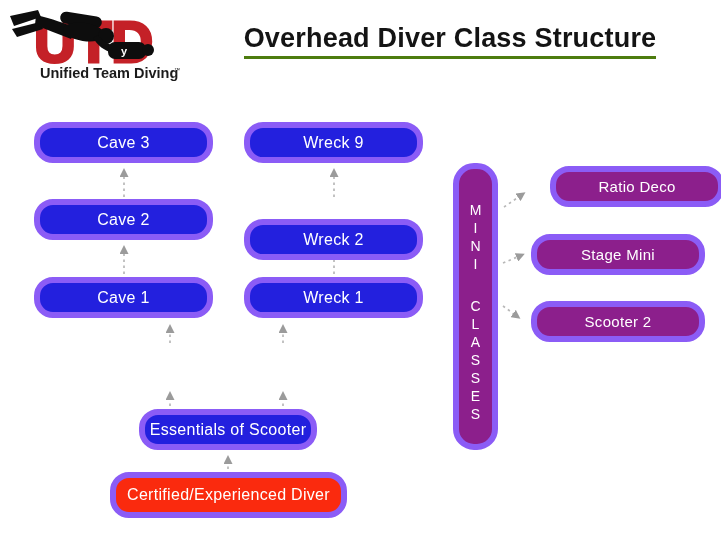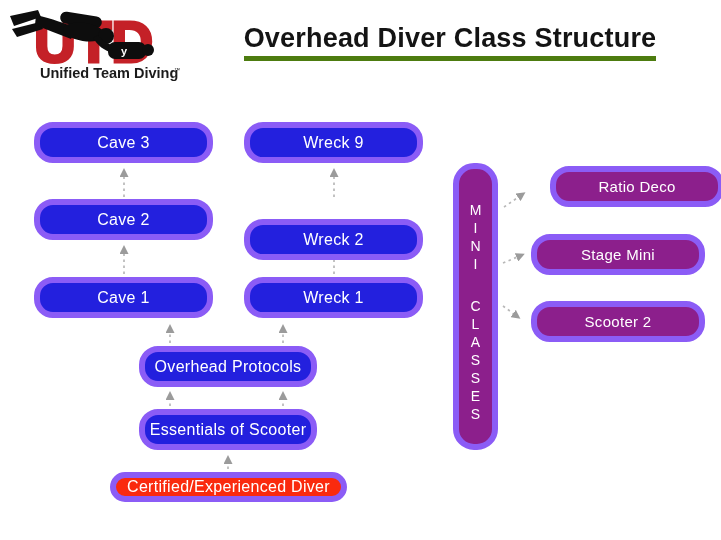--- a/index.html
+++ b/index.html
@@ -10,21 +10,21 @@
   .logo-acronym { font-family:"Liberation Sans", sans-serif; font-weight:bold; font-size:58px;
                   fill:var(--brand-red,#C42127); stroke:var(--brand-red,#C42127); stroke-width:3px; paint-order:stroke; }
   .logo-tagline { font-family:"Liberation Sans", sans-serif; font-weight:bold; font-size:14.5px; fill:#1b1b1b; }
   .logo-tm      { font-family:"Liberation Sans", sans-serif; font-size:6px; fill:#1b1b1b; }
   .diver-part   { fill:#0d0d0d; }
   .scooter-mark { font-family:"Liberation Sans", sans-serif; font-weight:bold; font-size:11px; fill:#ffffff; }
 
   
   .title-wrap { position:absolute; left:205px; top:23px; width:490px; text-align:center; }
   .title-text { display:inline-block; font-size:27px; font-weight:bold; color:#141414;
-                letter-spacing:0.2px; border-bottom:5px solid #4d7c0f; padding-bottom:2px; }
+                letter-spacing:0.2px; border-bottom:3px solid #4d7c0f; padding-bottom:2px; }
 
   
   .arrows { position:absolute; left:0; top:0; width:721px; height:540px; pointer-events:none; }
   .arrow-line { stroke:var(--arrow-gray,#B8B8B8); stroke-width:1.7; stroke-dasharray:2.5 3.5; fill:none; }
   .arrow-head { fill:var(--arrowhead-gray,#9B9B9B); }
 
   
   .node { position:absolute; box-sizing:border-box; display:flex; align-items:center; justify-content:center;
           border:6px solid #8b5cf6; border-radius:19px; color:#ffffff; font-size:16px; letter-spacing:0.3px;
           text-align:center; }
@@ -84,24 +84,23 @@
   </svg>
 
   <div class="node blue" style="left:34px;  top:122px; width:179px; height:41px;">Cave 3</div>
   <div class="node blue" style="left:34px;  top:199px; width:179px; height:41px;">Cave 2</div>
   <div class="node blue" style="left:34px;  top:277px; width:179px; height:41px;">Cave 1</div>
 
   <div class="node blue" style="left:244px; top:122px; width:179px; height:41px;">Wreck 9</div>
   <div class="node blue" style="left:244px; top:199px; width:179px; height:41px;margin-top:20px;">Wreck 2</div>
   <div class="node blue" style="left:244px; top:277px; width:179px; height:41px;">Wreck 1</div>
 
-  <div class="node blue" style="left:139px; top:346px; width:178px; height:41px;">Overhead Protocols</div>
   <div class="node blue" style="left:139px; top:409px; width:178px; height:41px;">Essentials of Scooter</div>
 
-  <div class="node red" style="left:110px; top:472px; width:237px; height:30px;">Certified/Experienced Diver</div>
+  <div class="node red" style="left:110px; top:472px; width:237px; height:46px;">Certified/Experienced Diver</div>
 
   <div class="node purple vertical" style="left:453px; top:163px; width:45px; height:287px;">
       <span class="vchar">M</span>
       <span class="vchar">I</span>
       <span class="vchar">N</span>
       <span class="vchar">I</span>
       <span class="vgap"></span>
       <span class="vchar">C</span>
       <span class="vchar">L</span>
       <span class="vchar">A</span>

